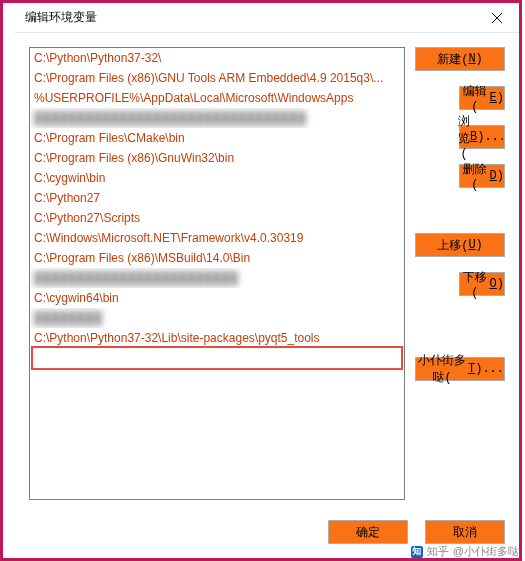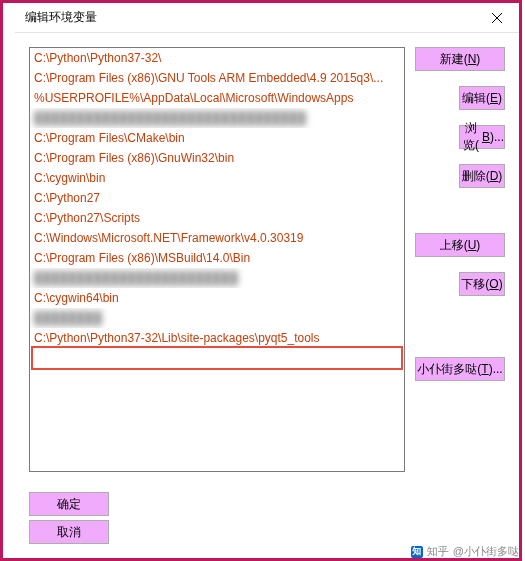--- a/index.html
+++ b/index.html
@@ -83,39 +83,38 @@
     }
     .sidebar-buttons {
       width: 90px;
       display: flex;
       flex-direction: column;
       gap: 5px;
     }
     .btn {
       height: 24px;
       border: 1px solid #adadad;
-      background: #f0abfc;
+      background: #f97316;
       font-size: 12px;
       color: #000;
       cursor: pointer;
-      font-family: Liberation Sans, sans-serif;
+      font-family: Liberation Mono, monospace;
       display: flex;
       align-items: center;
       justify-content: center;
     }
     .btn-gap-sm { margin-top: 10px; margin-left: 44px; }
     .btn-gap-lg { margin-top: 40px; }
     .btn-gap-xl { margin-top: 56px; }
     .footer {
       padding: 10px 14px 14px 14px;
       display: flex;
       justify-content: flex-end;
-      gap: 4px;
+      gap: 17px;
       border-top: 0;
-      flex-direction: column;
     }
     .footer .btn { width: 80px; height: 24px; }
     .watermark {
       position: absolute;
       right: 6px;
       bottom: 2px;
       font-size: 11px;
       color: #888;
       display: flex;
       align-items: center;

